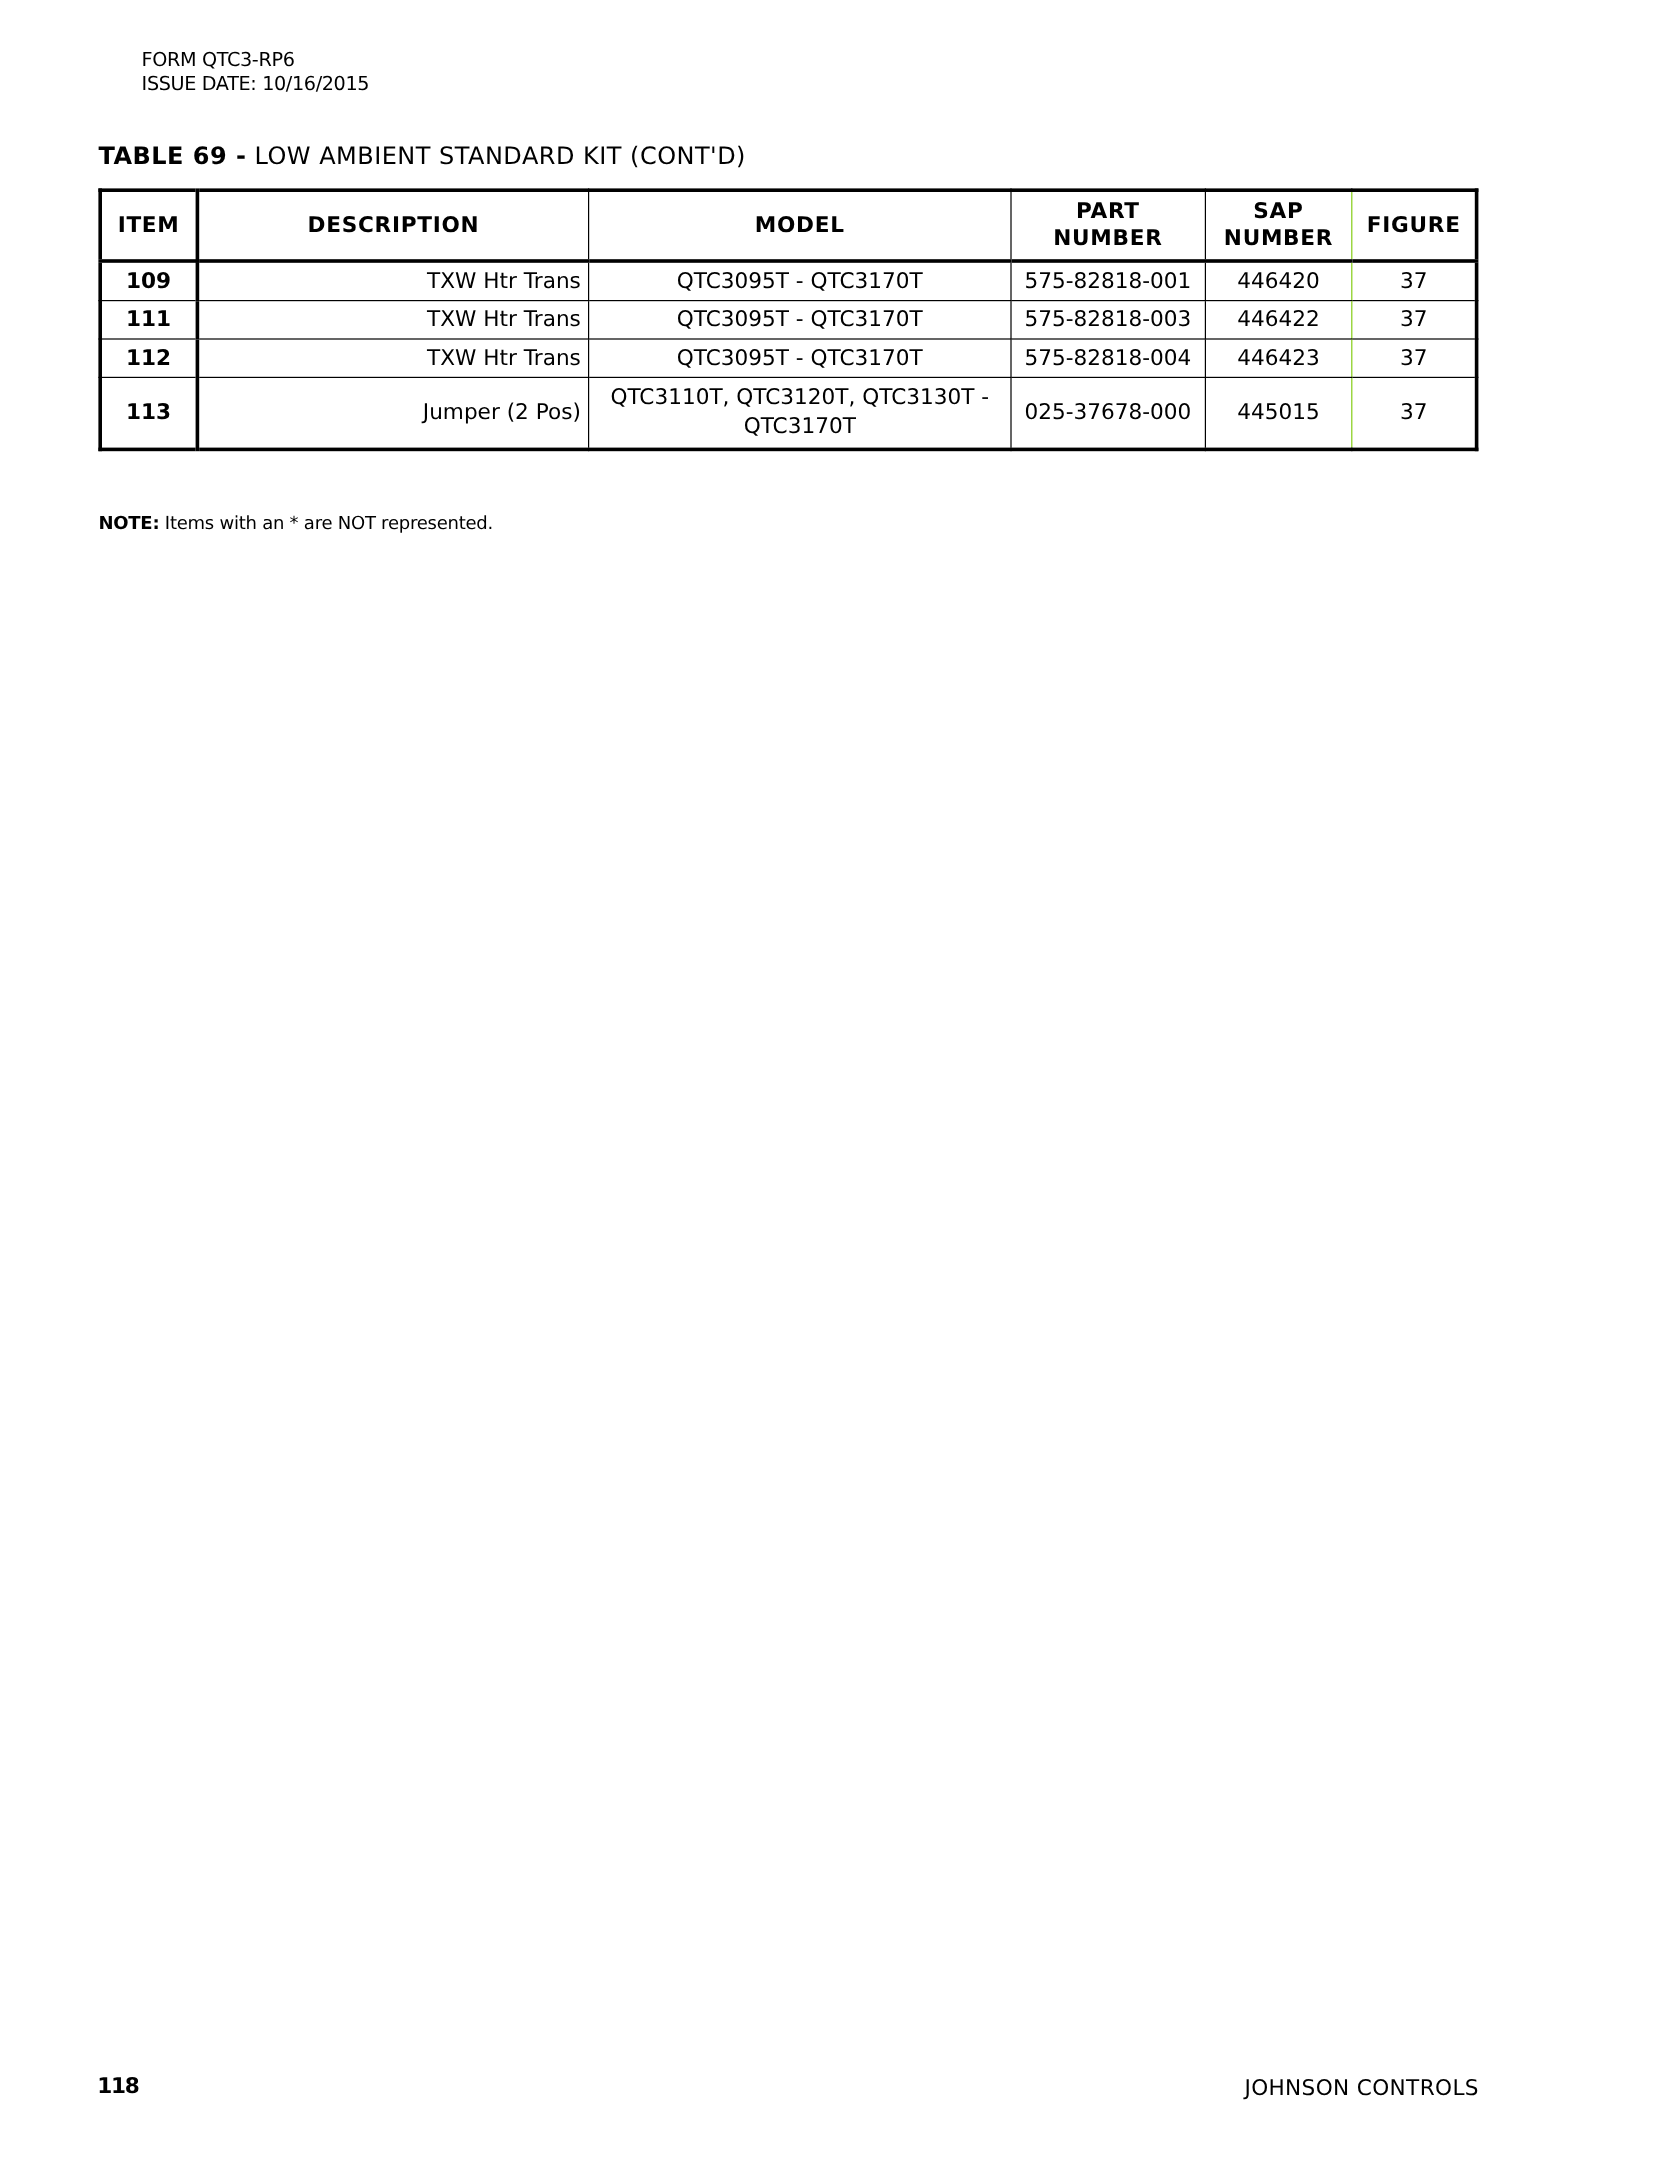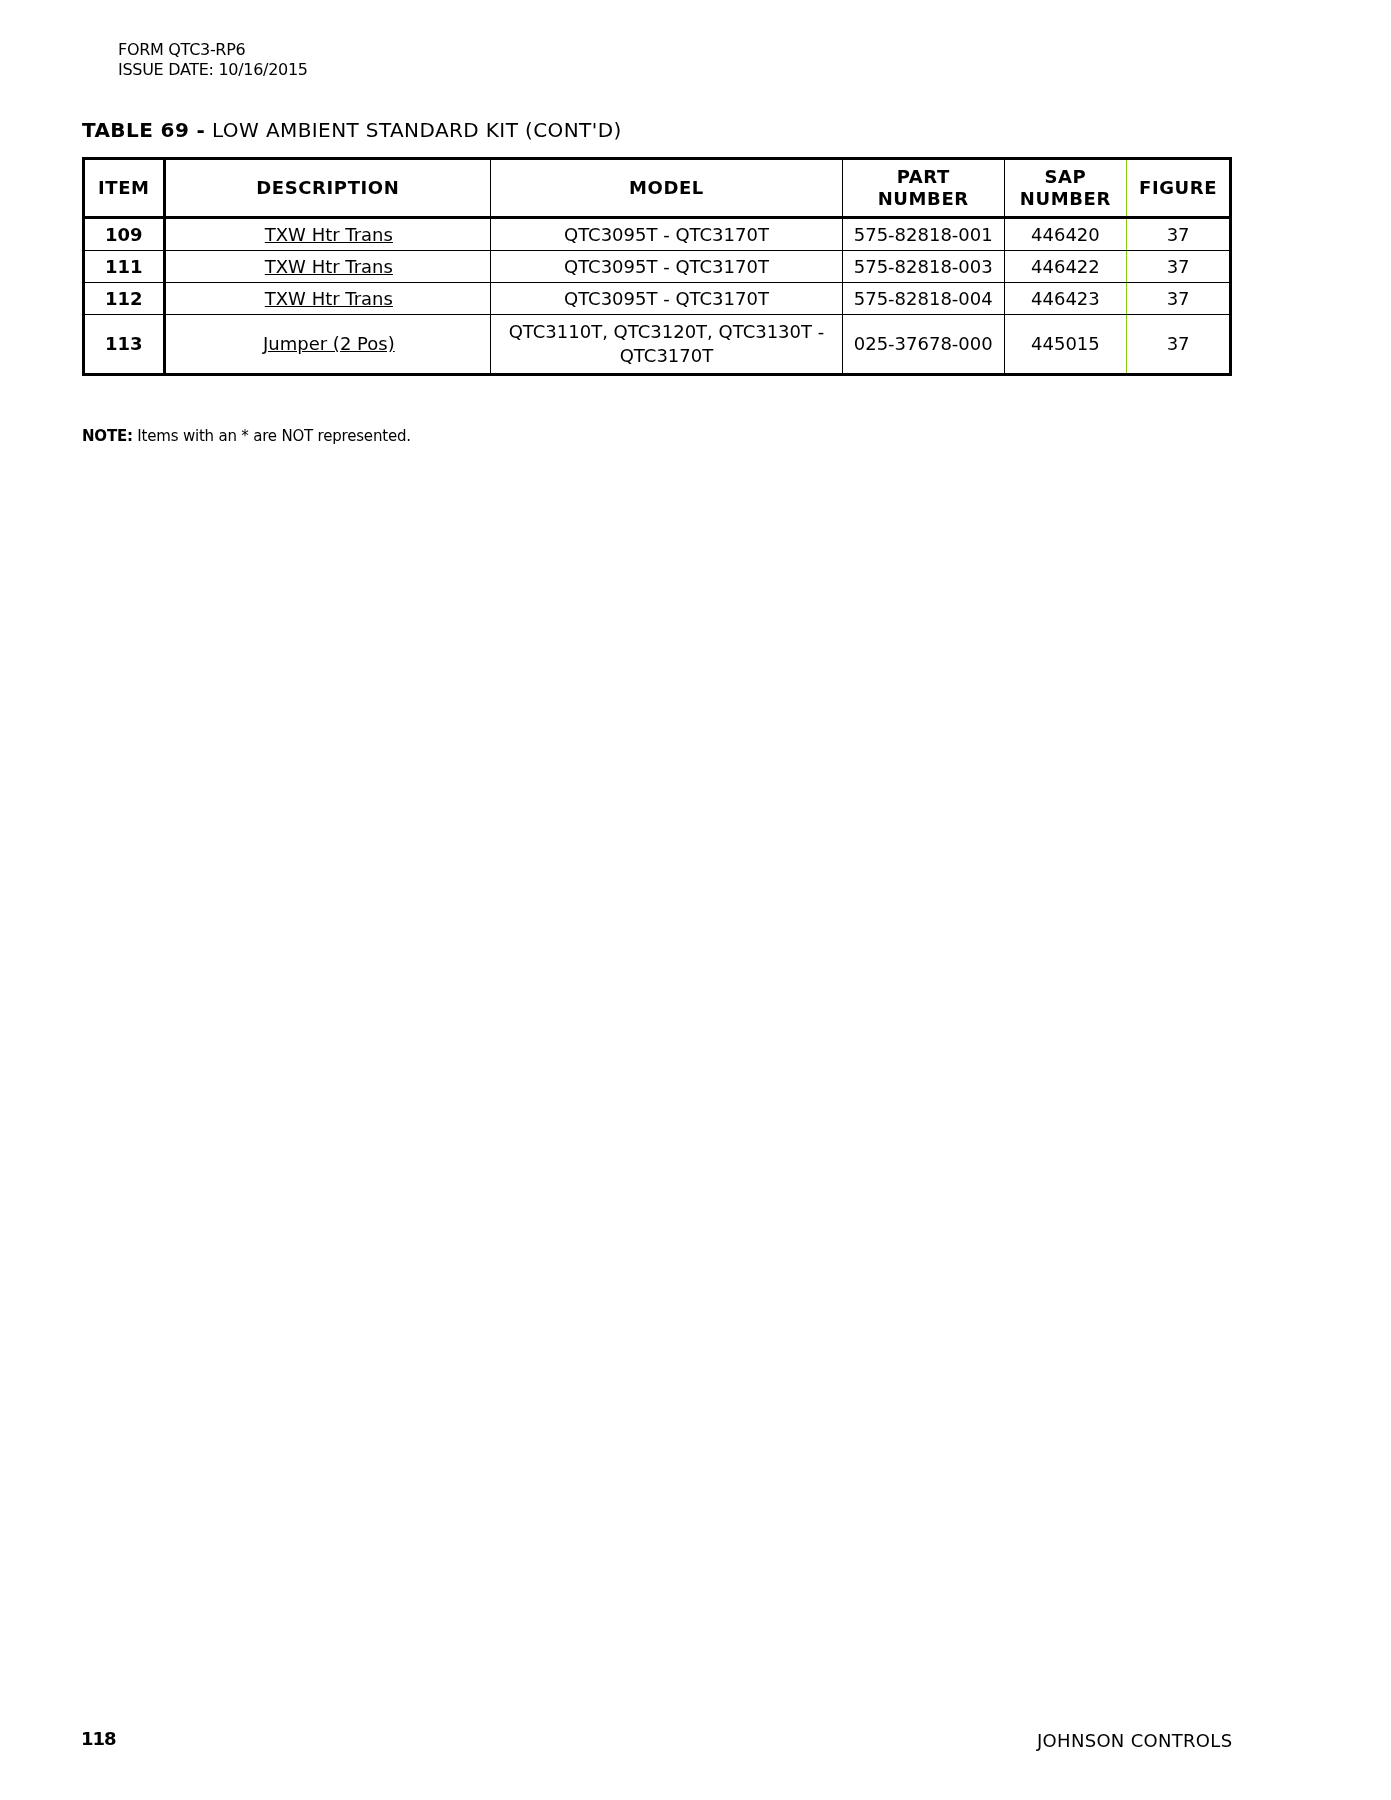--- a/index.html
+++ b/index.html
@@ -5,21 +5,21 @@
   html, body { margin: 0; padding: 0; background: #ffffff; }
   body { width: 1391px; height: 1800px; position: relative; font-family: "DejaVu Sans", sans-serif; color: #000; }
   .form-header { position: absolute; left: 82px; top: 40px; font-size: 16px; line-height: 20px; letter-spacing: -0.3px; margin-left: 36px; }
   .table-title { position: absolute; left: 82px; top: 118px; font-size: 20px; letter-spacing: 0.4px; }
   .table-title b { font-weight: bold; }
   table.parts { position: absolute; left: 82px; top: 157px; width: 1150px; border-collapse: collapse; border: 3px solid #000; font-size: 18px; }
   table.parts th, table.parts td { border: 1.5px solid #000; text-align: center; padding: 0 6px; }
   table.parts th { font-weight: bold; height: 56px; line-height: 22px; letter-spacing: 0.6px; border-bottom: 3px solid #000; }
   table.parts td { height: 31px; }
   table.parts td.item { font-weight: bold; }
-  table.parts td.desc { text-align: center; padding-left: 8px; text-decoration: underline; }
+  table.parts td.desc { text-align: right; padding-left: 8px; }
   table.parts tr.tall td { height: 58px; line-height: 24px; }
   table.parts .c-item { width: 66px; border-right: 3px solid #000; }
   table.parts .c-desc { width: 314px; }
   table.parts .c-model { width: 344px; }
   table.parts .c-part { width: 150px; }
   table.parts .c-sap { width: 110px; border-right: 1px solid #84cc16; margin-left: 32px; }
   table.parts .c-fig { width: 90px; }
   .note { position: absolute; left: 82px; top: 427px; font-size: 15px; letter-spacing: -0.2px; }
   .note b { font-weight: bold; }
   .page-num { position: absolute; left: 81px; top: 1728px; font-size: 18px; font-weight: bold; letter-spacing: -1px; }

